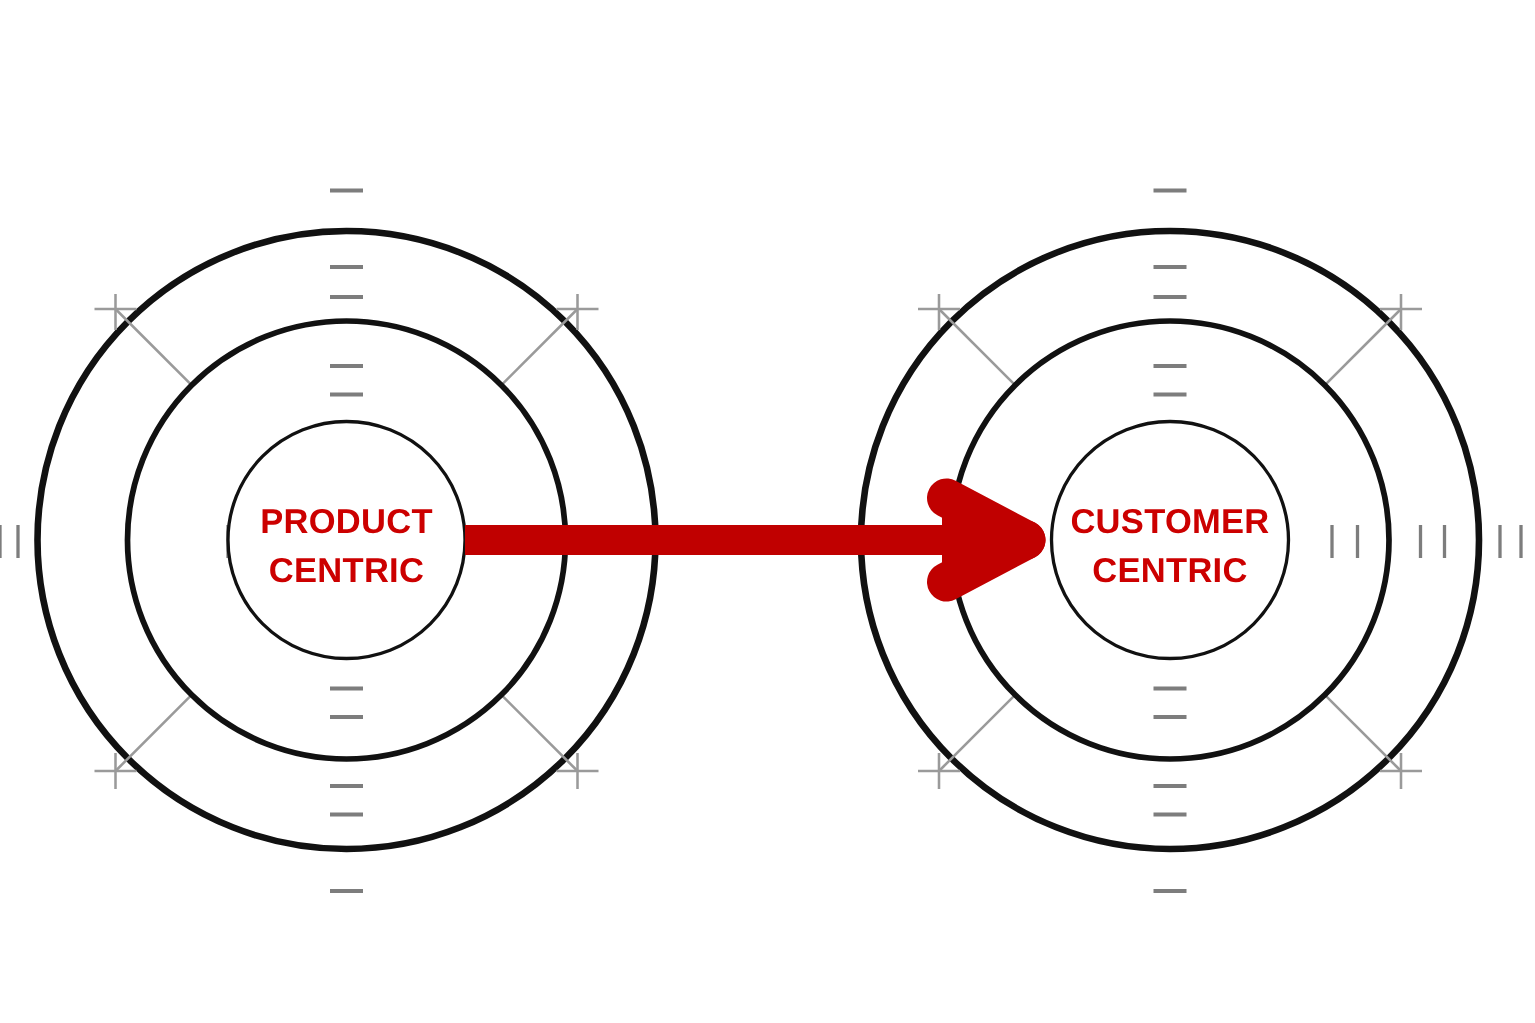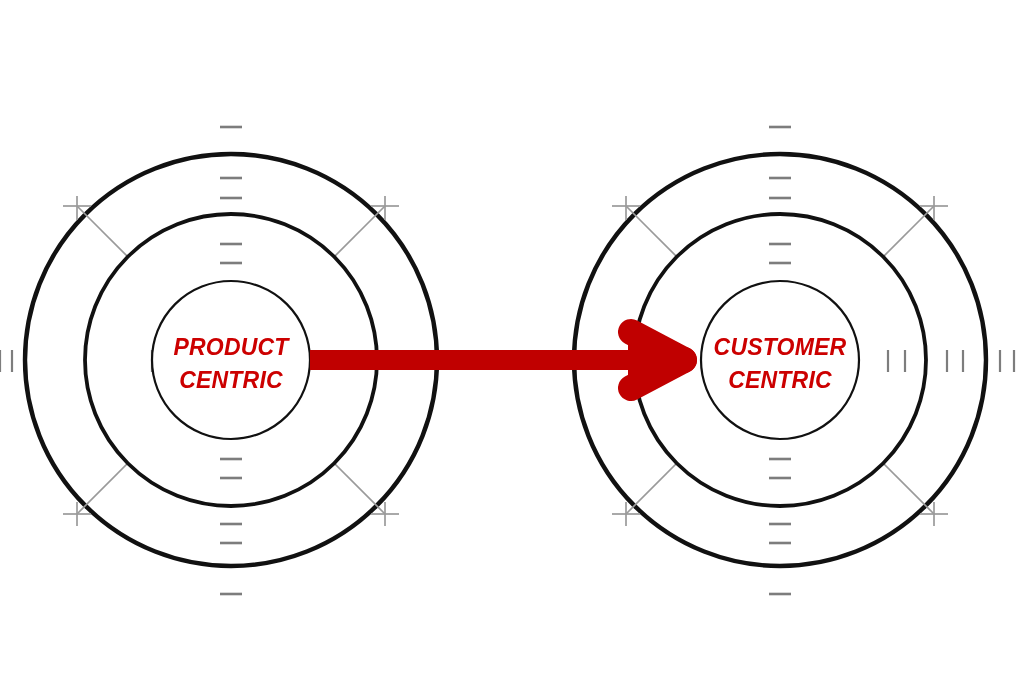--- a/index.html
+++ b/index.html
@@ -12,21 +12,20 @@
     width: 1023px;
     height: 682px;
     overflow: hidden;
     font-family: "Liberation Sans", sans-serif;
   }
   #diagram-root {
     position: relative;
     width: 1023px;
     height: 682px;
     background: #ffffff;
-    font-style: italic;
   }
   svg#target-diagram {
     display: block;
     width: 1023px;
     height: 682px;
   }
   .ring-outer {
     fill: #ffffff;
     stroke: #111111;
     stroke-width: 4.4;

